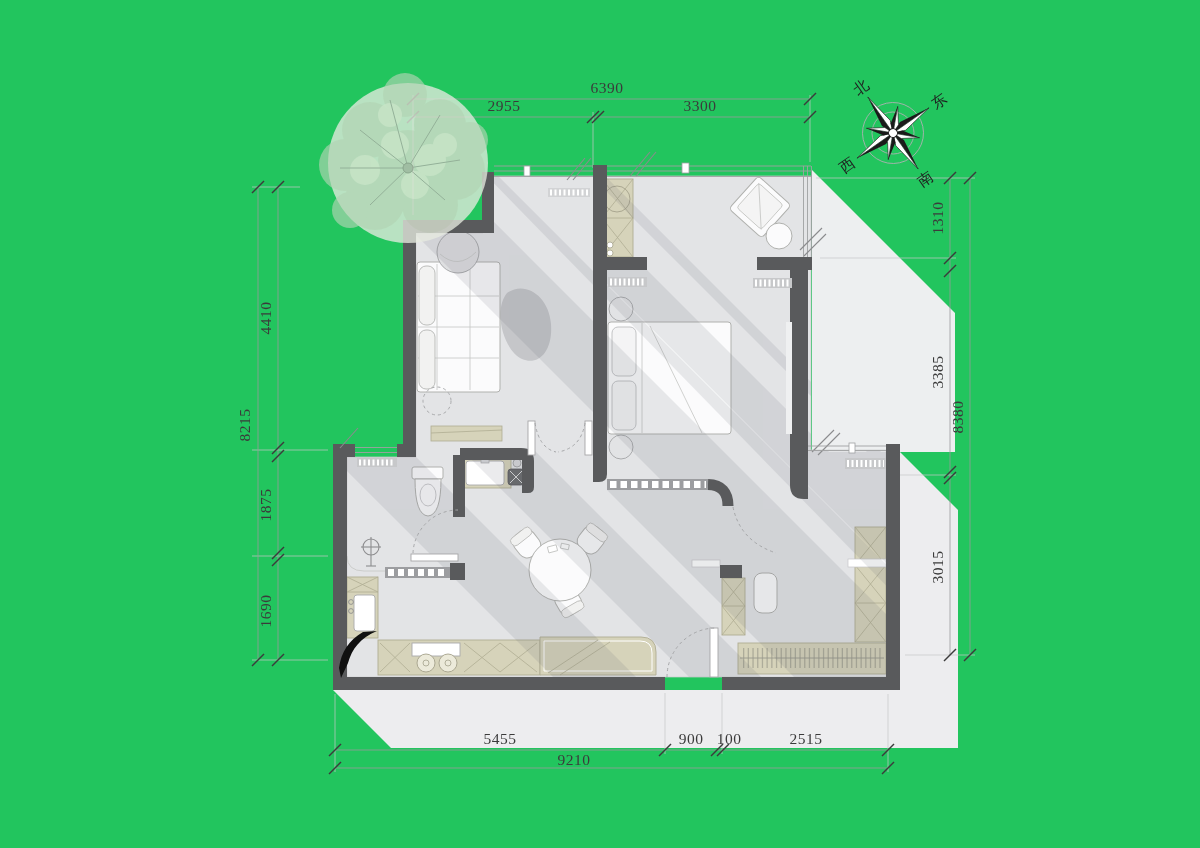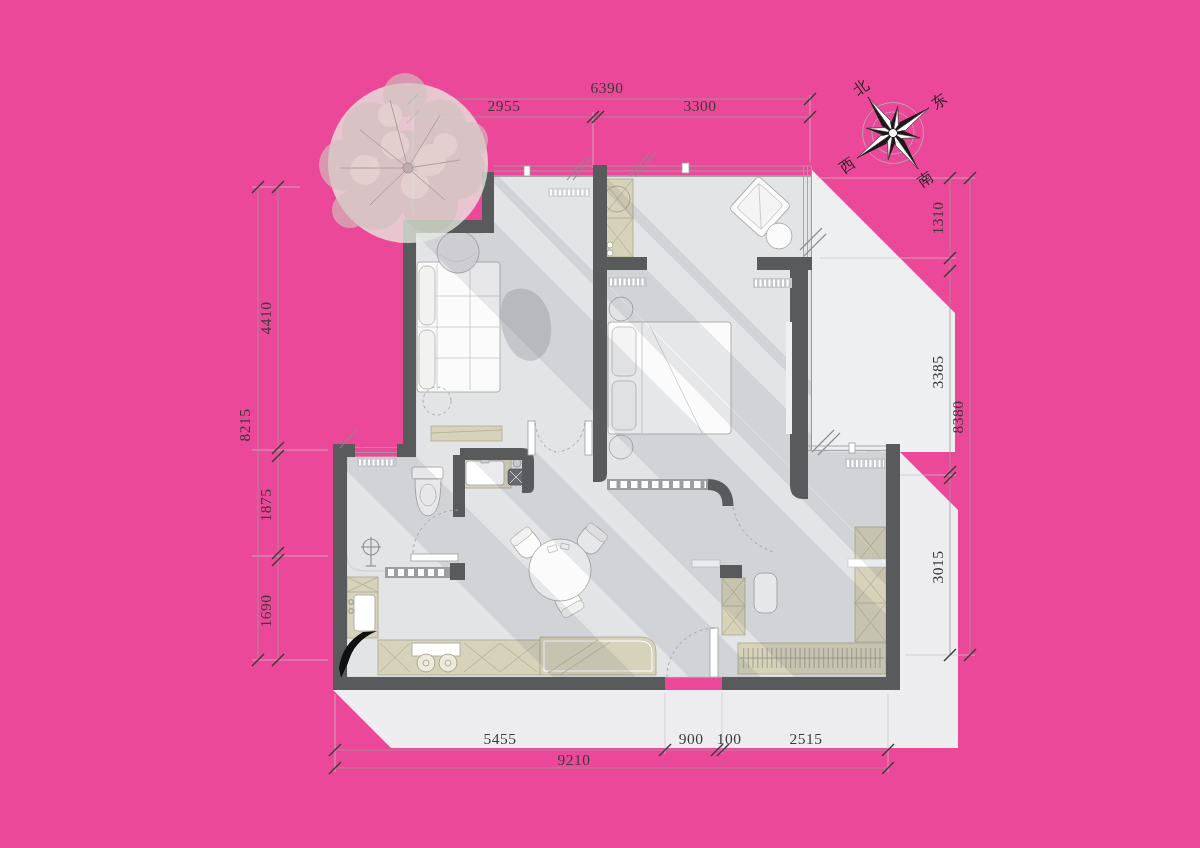--- a/index.html
+++ b/index.html
@@ -1,16 +1,16 @@
 <!DOCTYPE html>
 <html><head>
 <meta charset="utf-8">
 <style>
   html,body{margin:0;padding:0;background:#ffffff;}
-  .stage{position:relative;width:1200px;height:848px;background:#ec4899;overflow:hidden;
+  .stage{position:relative;width:1200px;height:848px;background:#22c55e;overflow:hidden;
          font-family:"Liberation Serif", serif;}
   svg{display:block}
   text.dim{font-family:"Liberation Serif", serif;font-size:15.5px;fill:#3b3b3b;letter-spacing:.5px;}
   text.cjk{font-family:"DejaVu Sans", sans-serif;font-size:15px;fill:#1f1f1f;}
   .dimline{stroke:#9a9b9d;stroke-width:.8;fill:none;}
   .extline{stroke:#c6c7c9;stroke-width:.7;fill:none;}
   .tick{stroke:#3b3b3b;stroke-width:1.4;}
   .thinw{stroke:#9fa0a2;stroke-width:.9;fill:none;}
   .furn{fill:#fbfbfc;stroke:#b0b1ae;stroke-width:1;}
   .furnline{stroke:#c5c6c4;stroke-width:.8;fill:none;}

